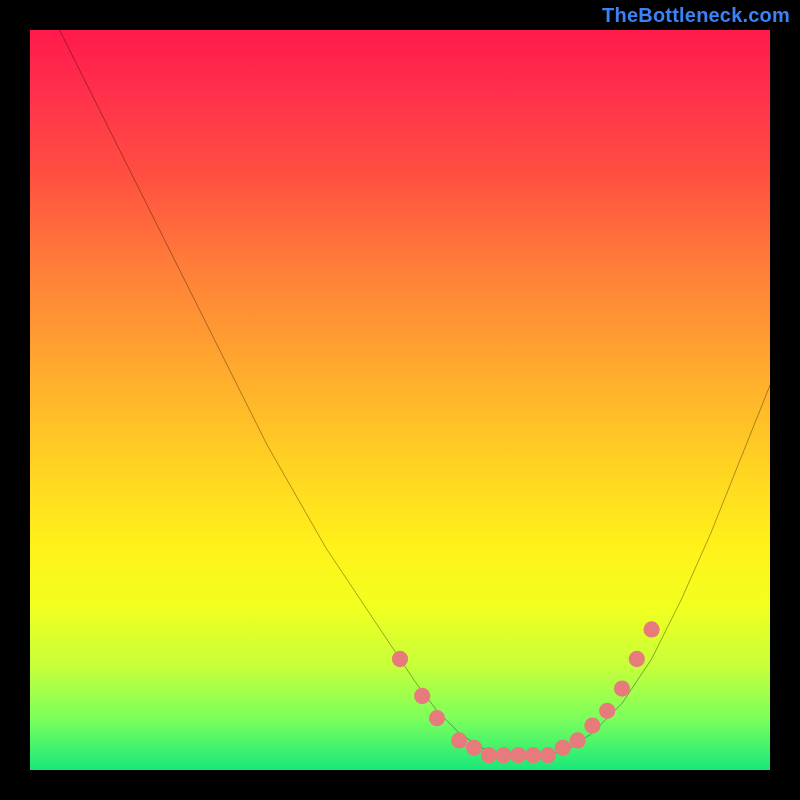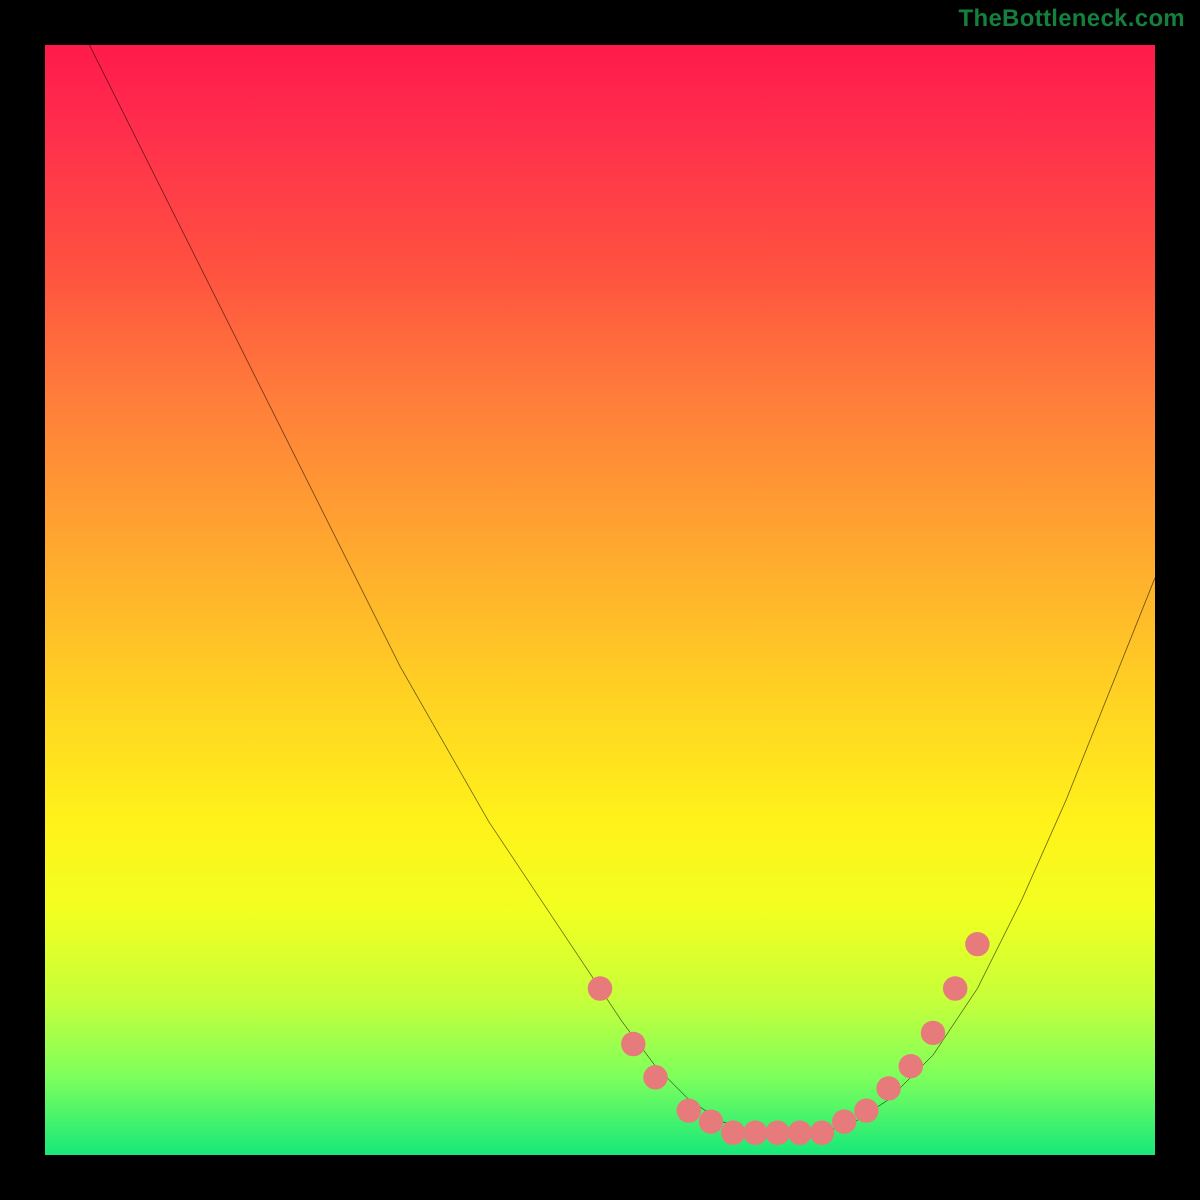--- a/index.html
+++ b/index.html
@@ -14,22 +14,22 @@
   .stage {
     position: relative;
     width: 800px;
     height: 800px;
     background: #000;
   }
   .watermark {
     position: absolute;
     top: 4px;
     right: 10px;
-    color: #15803d;
-    font-size: 16px;
+    color: #3b82f6;
+    font-size: 20px;
     font-weight: 600;
     letter-spacing: 0.2px;
     z-index: 5;
   }
   .plot-area {
     position: absolute;
     left: 30px;
     top: 30px;
     width: 740px;
     height: 740px;

